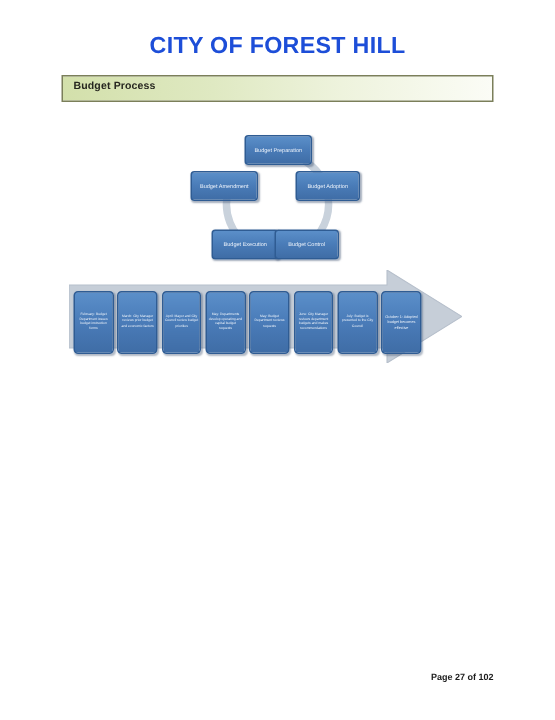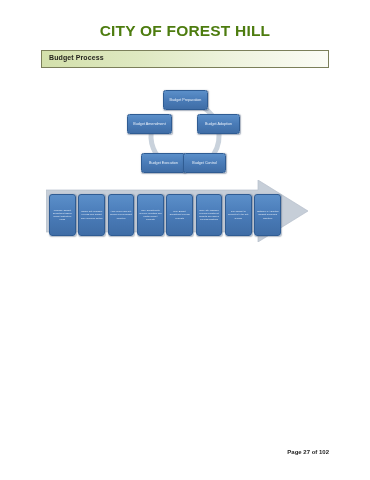--- a/index.html
+++ b/index.html
@@ -25,21 +25,21 @@
 
   
   .doc-title {
     position: absolute;
     left: 0; top: 22px;
     width: 370px;
     text-align: center;
     font-size: 15.5px;
     font-weight: bold;
     letter-spacing: 0.2px;
-    color: #4d7c0f;
+    color: #1d4ed8;
     font-family: "Liberation Sans", sans-serif;
   }
 
   
   .section-bar {
     position: absolute;
     left: 41px; top: 50px;
     width: 288px;
     height: 18px;
     border: 1px solid #7b7f5a;

